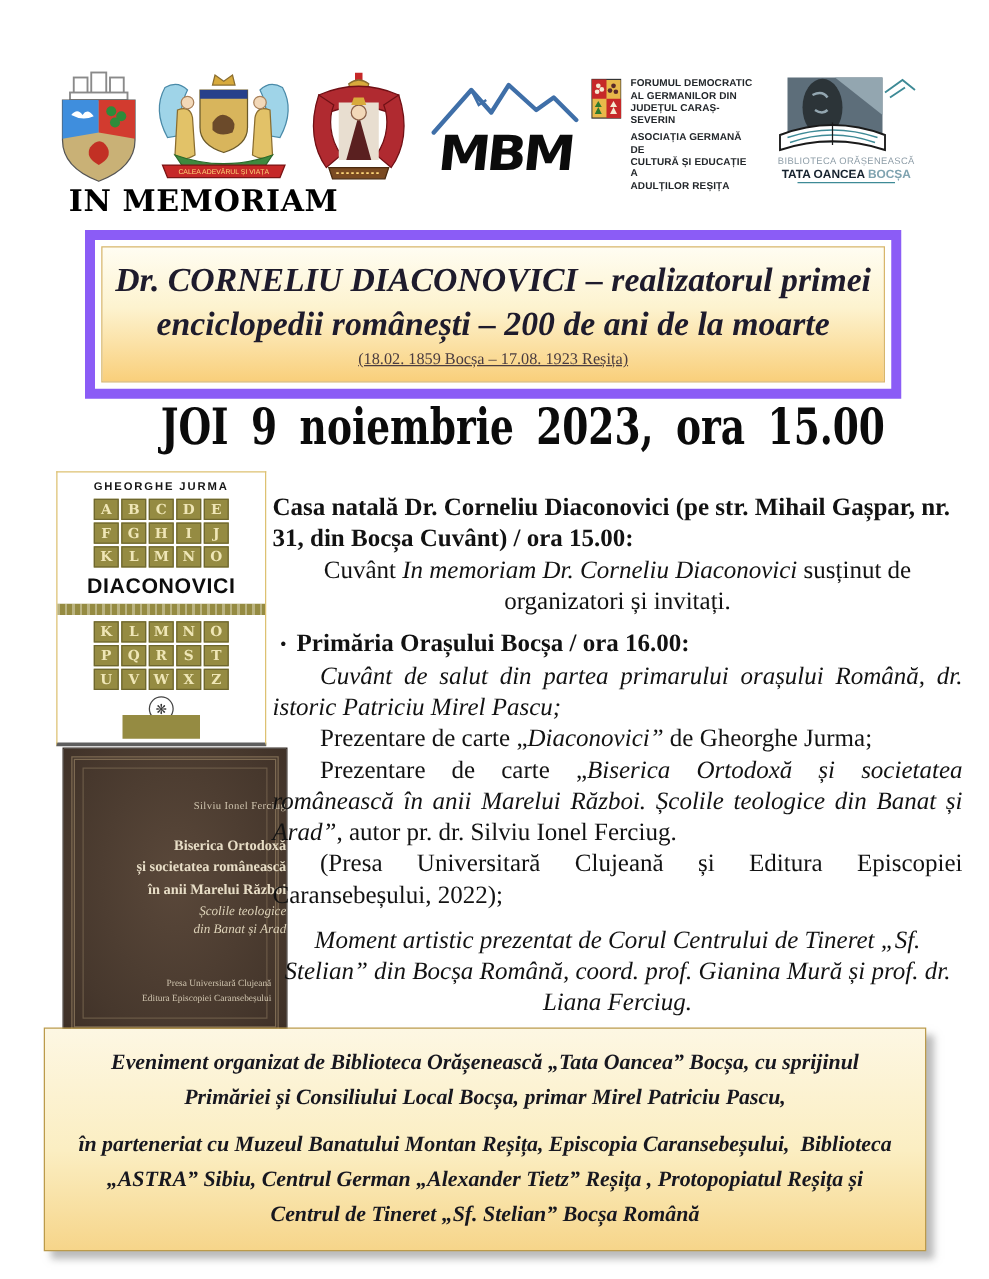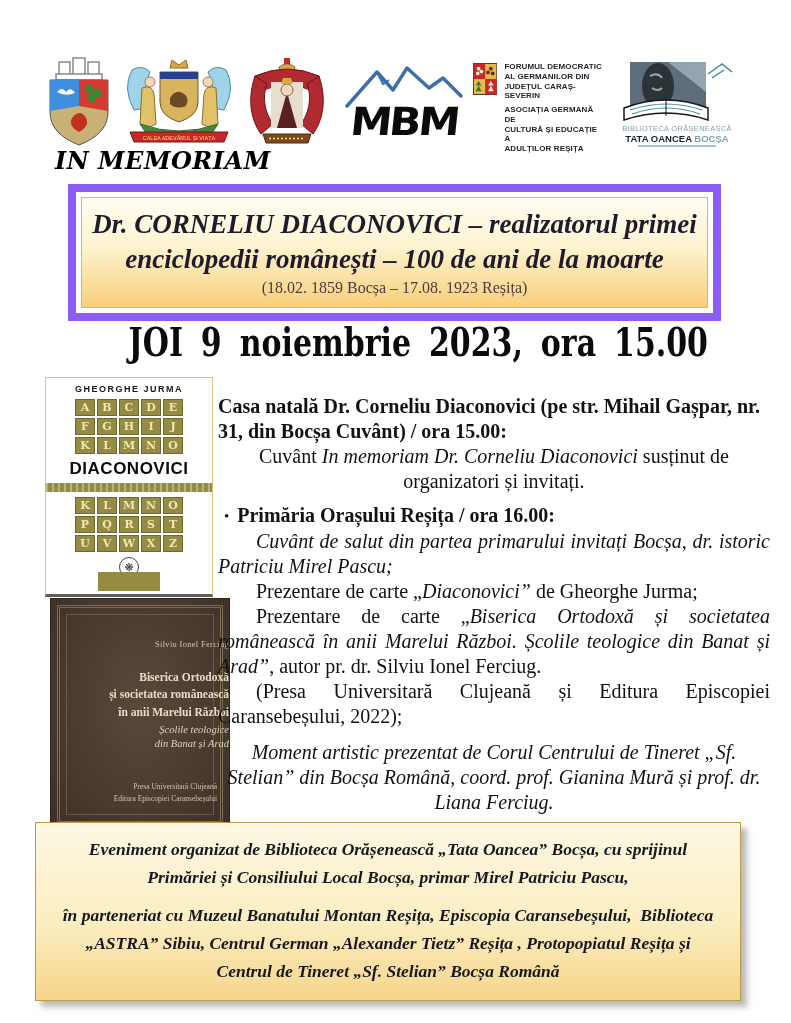--- a/index.html
+++ b/index.html
@@ -23,36 +23,36 @@
     color:#0b0b0b; letter-spacing:-3px; transform:skewX(-6deg) scaleY(.92);
     line-height:.85; margin-top:-8px;
   }
   .fdgr-text { font-family:"Liberation Sans", sans-serif; font-size:8px; font-weight:bold;
     color:#23272b; line-height:1.22; letter-spacing:.1px; }
   .fdgr-text .blk + .blk { margin-top:4px; }
 
   
   .in-memoriam {
     position:absolute; left:55px; top:146px;
-    font-family:"DejaVu Serif", serif; font-style:italic; font-weight:bold;
+    font-family:"DejaVu Serif", serif; font-weight:bold;
     font-size:24px; color:#000; letter-spacing:.5px;
   }
 
   .title-box {
     position:absolute; left:68px; top:184px; width:653px;
     border:8px solid #8b5cf6; background:#fff; padding:5px;
   }
   .title-inner {
     border:1px solid #d8b66a; text-align:center; padding:9px 8px 10px;
     background:linear-gradient(#fffdf2 0%, #fdf3cf 45%, #f9cf7b 100%);
   }
   .title-line {
     font-weight:bold; font-style:italic; font-size:27px; line-height:1.28; color:#1e1b2c;
   }
-  .title-dates { font-size:16px; color:#4a3c40; margin-top:3px; }
+  .title-dates { font-size:13px; color:#4a3c40; margin-top:3px;text-decoration:underline; }
 
   .date-heading-wrap { position:absolute; left:0; top:318px; width:791px; text-align:center;padding-left:32px; }
   .date-heading {
     display:inline-block; font-family:"DejaVu Serif", serif; font-weight:bold;
     font-size:40px; color:#0b0b0b; transform:scaleX(.75); transform-origin:center;
     word-spacing:10px; letter-spacing:0; white-space:nowrap;
   }
 
   
   .book1 {
@@ -235,21 +235,21 @@
       <text x="69" y="84" text-anchor="middle" font-size="9.5" font-weight="bold" fill="#16222e"><tspan>TATA OANCEA</tspan><tspan> </tspan><tspan fill="#7fa3b0">BOCȘA</tspan></text>
       <line x1="30" y1="88" x2="108" y2="88" stroke="#3e8a96" stroke-width="1"></line>
     </svg>
   </div>
 
   <div class="in-memoriam">IN MEMORIAM</div>
 
   <div class="title-box">
     <div class="title-inner">
       <div class="title-line">Dr. CORNELIU DIACONOVICI – realizatorul primei</div>
-      <div class="title-line">enciclopedii românești – 100 de ani de la moarte</div>
+      <div class="title-line">enciclopedii românești – 200 de ani de la moarte</div>
       <div class="title-dates">(18.02. 1859 Bocșa – 17.08. 1923 Reșița)</div>
     </div>
   </div>
 
   <div class="date-heading-wrap">
     <div class="date-heading">JOI 9 noiembrie 2023, ora 15.00</div>
   </div>
 
   <div class="book1">
     <div class="b1-author">GHEORGHE JURMA</div>
@@ -311,22 +311,22 @@
       <div class="b2-publisher">
         <div>Presa Universitară Clujeană</div>
         <div>Editura Episcopiei Caransebeșului</div>
       </div>
     </div>
   </div>
 
   <div class="program">
     <p class="p-bold">Casa natală Dr. Corneliu Diaconovici (pe str. Mihail Gașpar, nr. 31, din Bocșa Cuvânt) / ora 15.00:</p>
     <p class="p-center"><span>Cuvânt </span><span class="seg-i">In memoriam Dr. Corneliu Diaconovici</span><span> susținut de organizatori și invitați.</span></p>
-    <p class="bullet-line"><span class="bullet">•</span><span class="p-bold">Primăria Orașului Reșița / ora 16.00:</span></p>
-    <p class="p-justify p-italic">Cuvânt de salut din partea primarului invitați Bocșa, dr. istoric Patriciu Mirel Pascu;</p>
+    <p class="bullet-line"><span class="bullet">•</span><span class="p-bold">Primăria Orașului Bocșa / ora 16.00:</span></p>
+    <p class="p-justify p-italic">Cuvânt de salut din partea primarului orașului Română, dr. istoric Patriciu Mirel Pascu;</p>
     <p class="p-indent"><span>Prezentare de carte „</span><span class="seg-i">Diaconovici”</span><span> de Gheorghe Jurma;</span></p>
     <p class="p-justify"><span>Prezentare de carte „</span><span class="seg-i">Biserica Ortodoxă și societatea românească în anii Marelui Război. Școlile teologice din Banat și Arad”</span><span>, </span><span class="seg-b">autor pr. dr. Silviu Ionel Ferciug.</span></p>
     <p class="p-justify">(Presa Universitară Clujeană și Editura Episcopiei Caransebeșului, 2022);</p>
     <p class="p-last">Moment artistic prezentat de Corul Centrului de Tineret „Sf. Stelian” din Bocșa Română, coord. prof. Gianina Mură și prof. dr. Liana Ferciug.</p>
   </div>
 
   <div class="footer-box">
     <div class="footer-line">Eveniment organizat de Biblioteca Orășenească „Tata Oancea” Bocșa, cu sprijinul</div>
     <div class="footer-line">Primăriei și Consiliului Local Bocșa, primar Mirel Patriciu Pascu,</div>
     <div class="footer-line gap">în parteneriat cu Muzeul Banatului Montan Reșița, Episcopia Caransebeșului,  Biblioteca</div>

